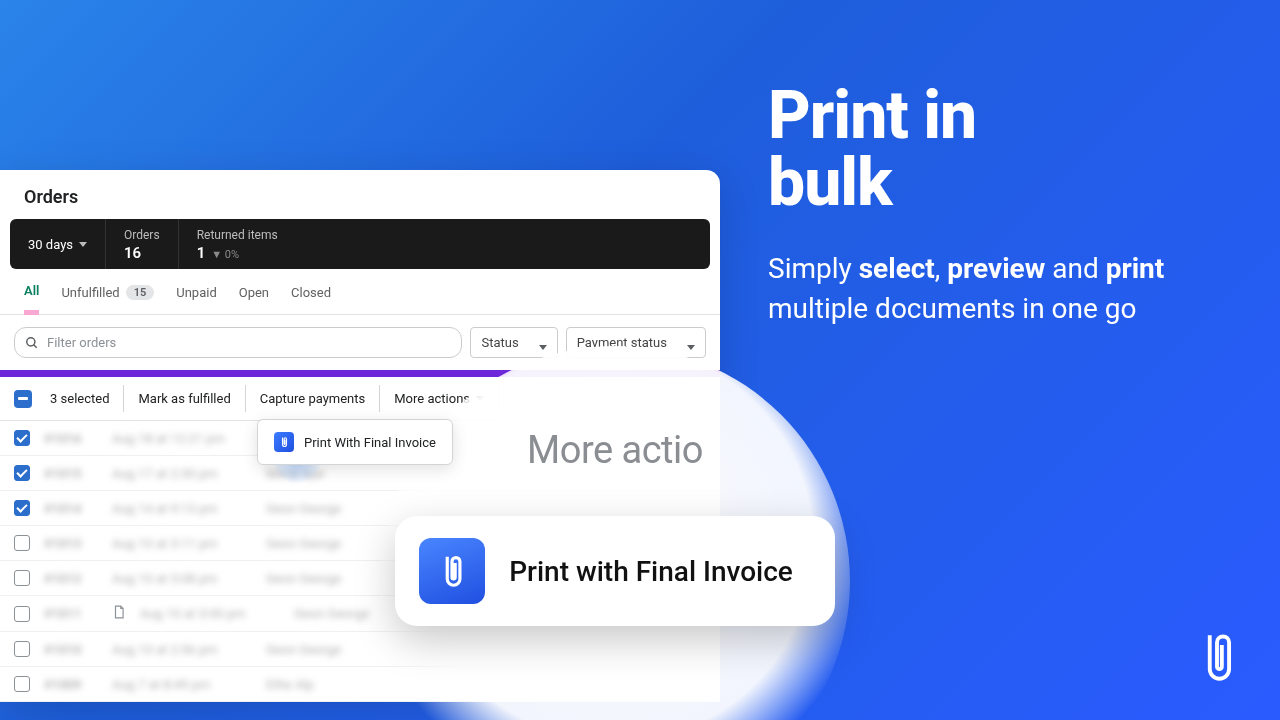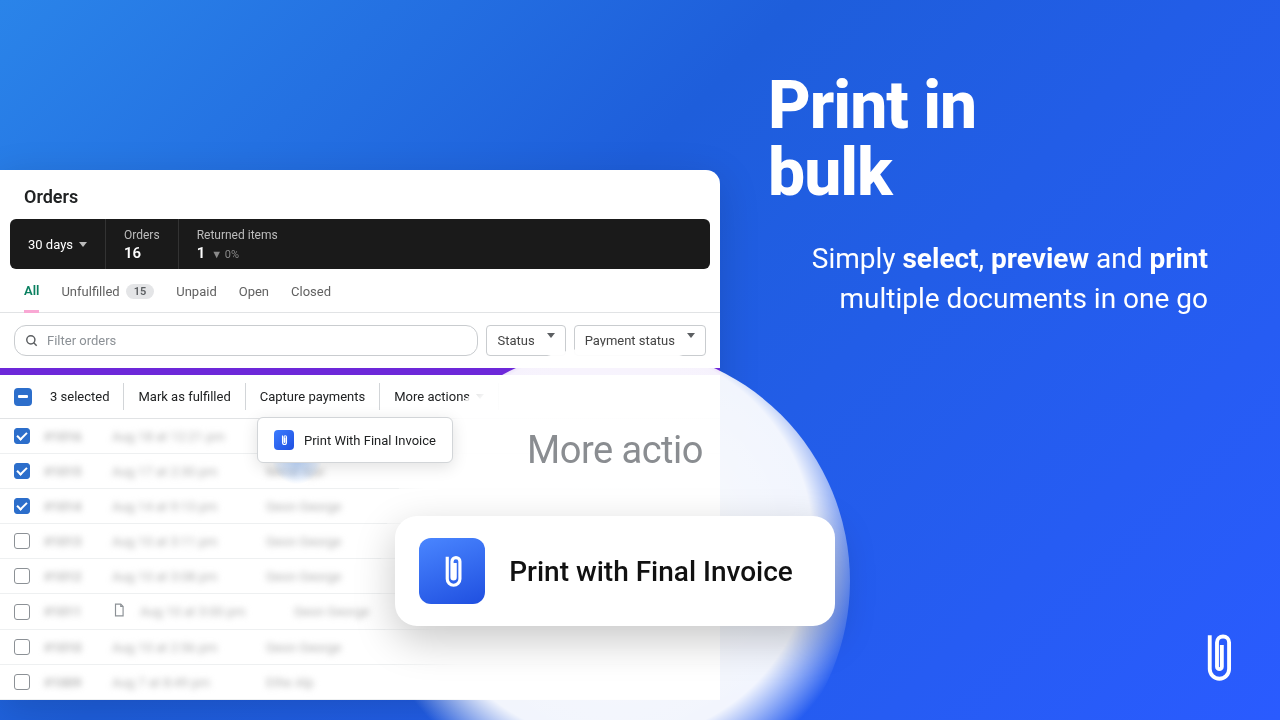--- a/index.html
+++ b/index.html
@@ -1,44 +1,44 @@
 <!DOCTYPE html>
 <html><head>
 <meta charset="utf-8">
 <style>
   * { margin: 0; padding: 0; box-sizing: border-box; font-family: -apple-system, BlinkMacSystemFont, "Segoe UI", Roboto, sans-serif; }
   body { width: 1280px; height: 720px; overflow: hidden; background: linear-gradient(135deg, #2a84e9 0%, #1e5edb 40%, #2a5bff 100%); position: relative; }
 
   
-  .hero { position: absolute; right: 72px; top: 72px; color: #fff; width: 440px; }
+  .hero { position: absolute; right: 72px; top: 82px; color: #fff; width: 440px; }
   .hero h1 { font-size: 66px; font-weight: 800; line-height: 1.02; letter-spacing: -1px; }
-  .hero p { margin-top: 32px; font-size: 28px; font-weight: 400; line-height: 1.45; text-align: right; }
+  .hero p { margin-top: 32px; font-size: 28px; font-weight: 400; line-height: 1.45; }
   .hero p b { font-weight: 700; }
 
   
   .window { position: absolute; left: 0; top: 170px; width: 720px; background: #fff; border-radius: 0 14px 0 0; box-shadow: 0 10px 40px rgba(0,0,0,.15); overflow: hidden; }
   .win-title { padding: 16px 24px 12px; font-size: 18px; font-weight: 600; color: #202223; }
 
   .stats-bar { display: flex; background: #1a1a1a; color: #e3e3e3; align-items: stretch; height: 50px; border-radius: 6px; margin: 0 10px; }
   .stats-cell { padding: 10px 18px 8px; border-right: 1px solid #333; display: flex; flex-direction: column; justify-content: center; }
   .stats-cell:last-child { border-right: none; flex: 1; }
   .stats-cell .lbl { font-size: 12px; color: #bdbdbd; }
   .stats-cell .val { font-size: 15px; font-weight: 600; color: #fff; margin-top: 2px; }
   .stats-cell .sub { font-size: 11px; color: #8a8a8a; margin-left: 6px; font-weight: 400; }
   .date-cell { display: flex; align-items: center; gap: 6px; font-size: 13px; color: #fff; padding: 0 18px; border-right: 1px solid #333; }
   .caret-down { width: 0; height: 0; border-left: 4px solid transparent; border-right: 4px solid transparent; border-top: 5px solid #bbb; display: inline-block; }
 
   .tabs { display: flex; gap: 22px; padding: 14px 24px 0; border-bottom: 1px solid #e1e3e5; font-size: 13px; color: #616161; }
   .tab { padding-bottom: 12px; cursor: pointer; display: flex; align-items: center; gap: 6px; }
-  .tab.active { color: #0a8060; font-weight: 600; border-bottom: 3px solid #f9a8d4; margin-bottom: -1px; }
+  .tab.active { color: #0a8060; font-weight: 600; border-bottom: 5px solid #f9a8d4; margin-bottom: -1px; }
   .badge { background: #e4e5e7; color: #5c5f62; border-radius: 10px; padding: 1px 8px; font-size: 11px; font-weight: 600; }
 
   .filters-row { display: flex; padding: 12px 14px; gap: 8px; }
   .search-box { flex: 1; border: 1px solid #c9cccf; border-radius: 12px; display: flex; align-items: center; padding: 7px 10px; gap: 8px; color: #8c9196; font-size: 13px; }
-  .filter-btn { border: 1px solid #c9cccf; border-radius: 4px; padding: 7px 10px; font-size: 13px; color: #444; display: flex; align-items: flex-start; gap: 12px; cursor: pointer; }
+  .filter-btn { border: 1px solid #c9cccf; border-radius: 4px; padding: 7px 10px; font-size: 13px; color: #444; display: flex; align-items: flex-end; gap: 20px; cursor: pointer; }
   .caret-dd { width:0;height:0;border-left:4px solid transparent;border-right:4px solid transparent;border-top:5px solid #5c5f62; }
 
   .bulk-bar { display: flex; align-items: center; border-top: 7px solid #6d28d9; border-bottom: 1px solid #e1e3e5; padding: 8px 14px; gap: 0; font-size: 13px; color: #202223; position: relative; }
   .bulk-bar .seg { padding: 6px 14px; border-right: 1px solid #d2d5d8; }
   .bulk-bar .seg:first-of-type { padding-left: 10px; }
   .bulk-check { width: 18px; height: 18px; background: #2c6ecb; border-radius: 4px; position: relative; margin-right: 4px; }
   .bulk-check::after { content: ""; position: absolute; left: 4px; top: 7px; width: 10px; height: 3px; background: #fff; border-radius: 1px; }
   .more-seg { display: flex; align-items: center; gap: 6px; }
 
   .dropdown { position: absolute; top: 42px; left: 257px; background: #fff; border: 1px solid #d2d5d8; border-radius: 6px; box-shadow: 0 4px 16px rgba(0,0,0,.12); padding: 6px; z-index: 5; }

